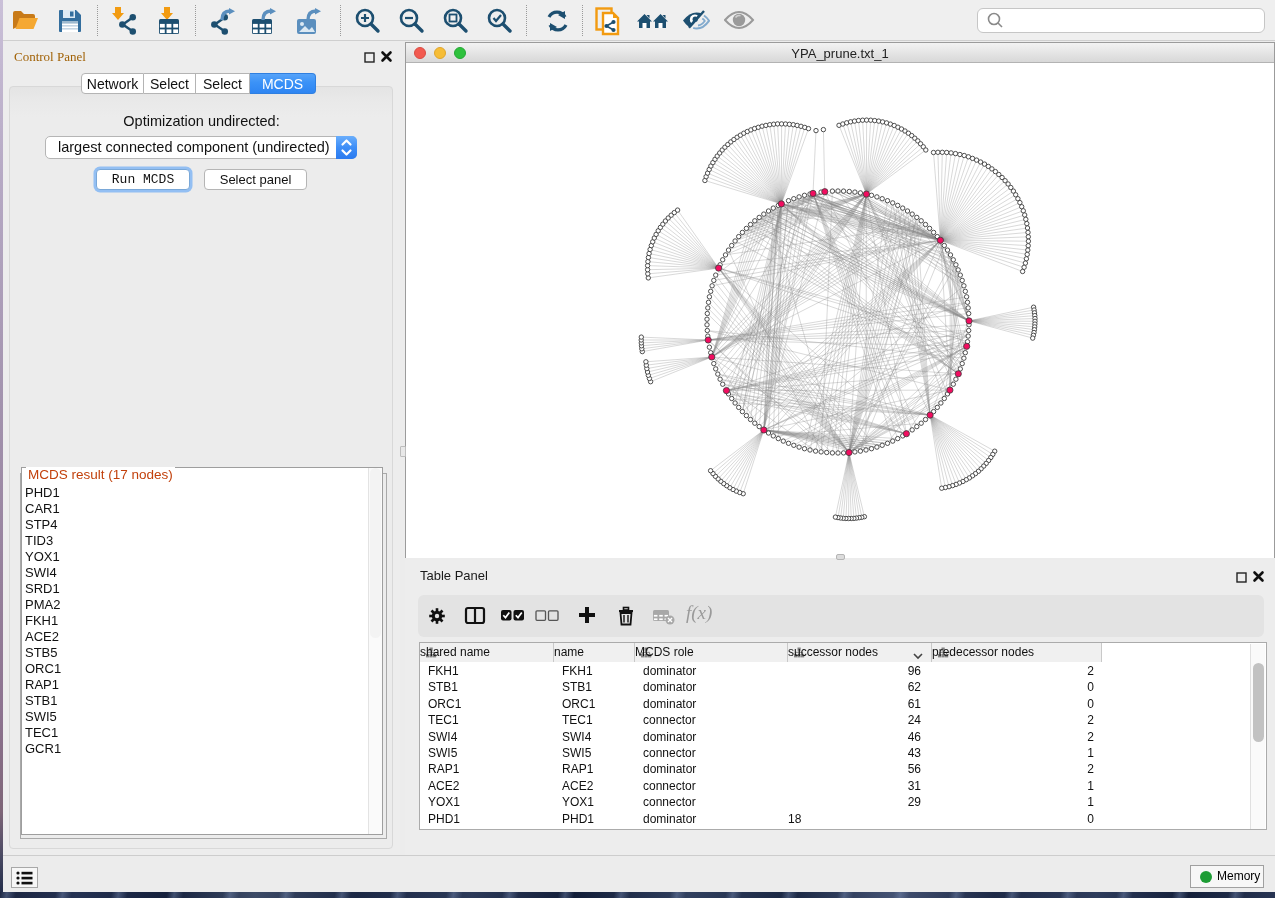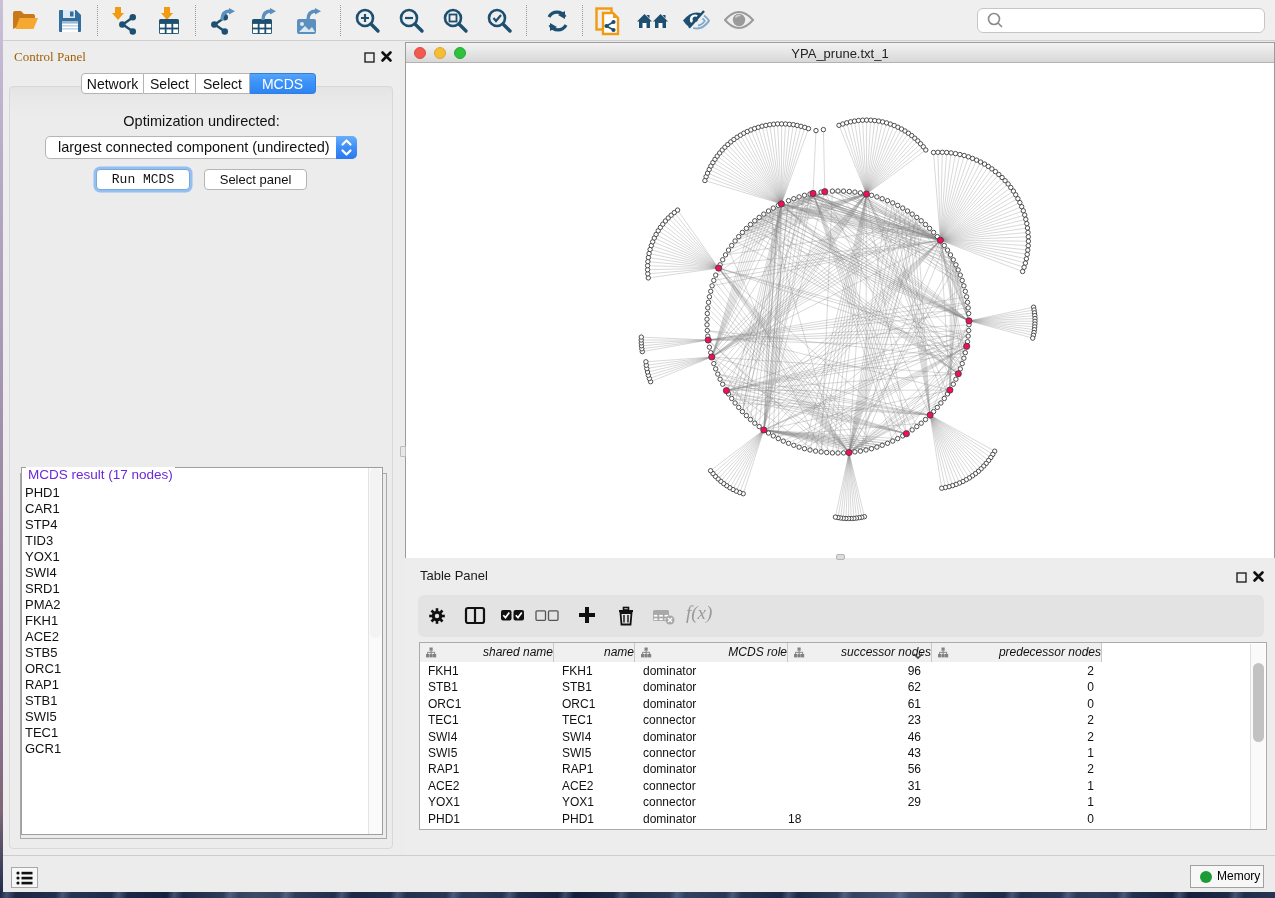--- a/index.html
+++ b/index.html
@@ -32,21 +32,21 @@
 #cp-content { position:absolute; left:6px; top:45px; width:384px; height:763px; background:linear-gradient(180deg,#e4e4e4 0,#e9e9e9 14px,#ececec 30px); border:1px solid #d8d8d8; border-radius:4px; }
 #opt-label { position:absolute; left:0; top:72px; width:100%; text-align:center; font-size:14.5px; color:#111; }
 #opt-select { position:absolute; left:42px; top:95px; width:312px; height:23px; background:#fff; border:1px solid #b5b5b5; border-radius:5px; font-size:14.5px; line-height:21px; padding-left:12px; color:#111; }
 #opt-spin { position:absolute; right:-1px; top:-1px; width:21px; height:23px; border-radius:0 5px 5px 0; background:linear-gradient(180deg,#6aaefc 0%,#3e8ef7 50%,#2a7af0 100%); }
 .btn { position:absolute; height:21px; background:#fff; border:1px solid #b5b5b5; border-radius:4px; font-size:13px; text-align:center; line-height:19px; color:#111; }
 #btn-run { left:93px; top:128px; width:94px; box-shadow:0 0 0 2.5px rgba(125,180,245,.8); border-color:#7aa8d8;font-family:Liberation Mono, monospace; }
 #btn-close { left:201px; top:128px; width:103px; }
 
 #grp { position:absolute; left:15px; top:425px; width:370px; height:374px; }
 #grp-border { position:absolute; left:2px; top:7px; width:367px; height:366px; border:1px solid #a9a9a9; }
-#grp-label { position:absolute; left:8px; top:1px; background:#fff; padding:0 2px; font-size:13.5px; color:#6d28d9; }
+#grp-label { position:absolute; left:8px; top:1px; background:#fff; padding:0 2px; font-size:13.5px; color:#c2410c; }
 #grp-list { position:absolute; left:3px; top:1px; width:362px; height:368px; background:#fff; border:1px solid #9e9e9e; font-size:13px; }
 #grp-items { position:absolute; left:3px; top:17px; line-height:16px; color:#111; }
 #grp-sb { position:absolute; right:0px; top:0px; width:14px; height:366px; background:#fafafa; border-left:1px solid #e3e3e3; }
 #grp-sb-thumb { position:absolute; left:1px; top:0px; width:11px; height:170px; background:#f3f3f3; border-radius:6px; }
 
 
 #statusbar { left:0px; top:855px; width:1275px; height:37px; border-radius:0 0 5px 5px; background:#ececec; border-top:1px solid #cdcdcd; }
 #listbtn { position:absolute; left:11px; top:11px; width:27px; height:21px; background:#f7f7f7; border:1px solid #a8a8a8; }
 #membtn { position:absolute; left:1190px; top:9px; width:74px; height:23px; background:#f7f7f7; border:1px solid #a0a0a0; font-size:12px; line-height:21px; }
 #memdot { position:absolute; left:9px; top:5px; width:12px; height:12px; border-radius:50%; background:#1d9c35; }
@@ -63,21 +63,21 @@
 #vsplit-grip { left:400px; top:446px; width:6px; height:11px; background:#e8e8e8; border:1px solid #bdbdbd; border-radius:1px; }
 #hsplit-grip { left:836px; top:554px; width:9px; height:6px; background:#dcdcdc; border:1px solid #b5b5b5; border-radius:2px; }
 
 
 #tpanel { left:405px; top:560px; width:870px; height:295px; background:#ededed; }
 #tp-title { position:absolute; left:15px; top:8px; font-size:13px; color:#1a1a1a; }
 #tp-toolbar { position:absolute; left:13px; top:35px; width:846px; height:42px; background:#e3e3e3; border-radius:6px; }
 #tp-table { position:absolute; left:14px; top:82px; width:848px; height:188px; background:#fff; border:1px solid #ababab; }
 #tp-head { position:absolute; left:0; top:0; height:19px; width:682px; background:#f0f0f0; border-bottom:1px solid #c9c9c9; font-size:12px; color:#111; }
 .hc { position:absolute; top:0; height:19px; border-right:1px solid #c9c9c9; background:#f0f0f0; }
-.hc .ht { position:absolute; top:2px; width:100%; text-align:right;font-style:italic; }
+.hc .ht { position:absolute; top:2px; width:100%; text-align:left; }
 .rows { position:absolute; left:0; top:20px; font-size:12px; color:#111; }
 .cell { position:absolute; height:16px; line-height:16px; }
 #tp-sb { position:absolute; right:1px; top:1px; width:15px; height:185px; background:#fafafa; border-left:1px solid #e0e0e0; }
 #tp-sb-thumb { position:absolute; left:1.5px; top:19px; width:11px; height:79px; background:#c2c2c2; border-radius:6px; }
 
 #tp-tabs { position:absolute; left:254px; top:273px; height:21px; font-size:14px; }
 .float-ic { position:absolute; top:7px; }
 
 
 .tico { position:absolute; top:9px; }
@@ -1255,21 +1255,21 @@
         <div class="cell" style="left:368px;top:16.4px;width:133px;text-align:right;">62</div>
         <div class="cell" style="left:512px;top:16.4px;width:162px;text-align:right;">0</div>
         <div class="cell" style="left:8px;top:32.8px;">ORC1</div>
         <div class="cell" style="left:142px;top:32.8px;">ORC1</div>
         <div class="cell" style="left:223px;top:32.8px;">dominator</div>
         <div class="cell" style="left:368px;top:32.8px;width:133px;text-align:right;">61</div>
         <div class="cell" style="left:512px;top:32.8px;width:162px;text-align:right;">0</div>
         <div class="cell" style="left:8px;top:49.2px;">TEC1</div>
         <div class="cell" style="left:142px;top:49.2px;">TEC1</div>
         <div class="cell" style="left:223px;top:49.2px;">connector</div>
-        <div class="cell" style="left:368px;top:49.2px;width:133px;text-align:right;">23</div>
+        <div class="cell" style="left:368px;top:49.2px;width:133px;text-align:right;">24</div>
         <div class="cell" style="left:512px;top:49.2px;width:162px;text-align:right;">2</div>
         <div class="cell" style="left:8px;top:65.6px;">SWI4</div>
         <div class="cell" style="left:142px;top:65.6px;">SWI4</div>
         <div class="cell" style="left:223px;top:65.6px;">dominator</div>
         <div class="cell" style="left:368px;top:65.6px;width:133px;text-align:right;">46</div>
         <div class="cell" style="left:512px;top:65.6px;width:162px;text-align:right;">2</div>
         <div class="cell" style="left:8px;top:82.0px;">SWI5</div>
         <div class="cell" style="left:142px;top:82.0px;">SWI5</div>
         <div class="cell" style="left:223px;top:82.0px;">connector</div>
         <div class="cell" style="left:368px;top:82.0px;width:133px;text-align:right;">43</div>

